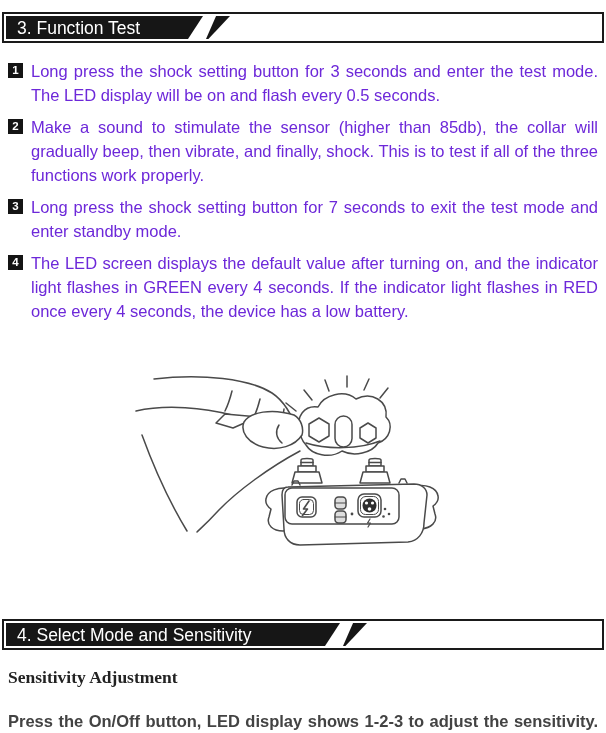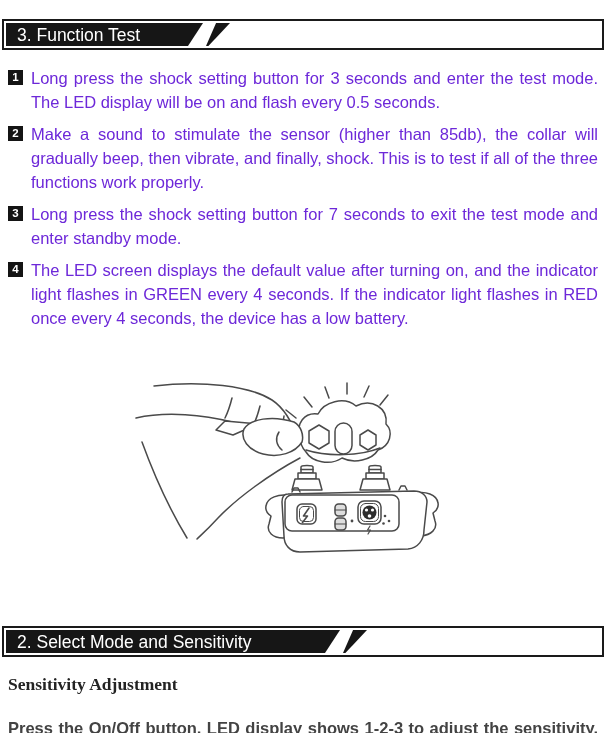--- a/index.html
+++ b/index.html
@@ -15,21 +15,21 @@
   }
 
   
   .banner-box {
     position: relative;
     margin: 0 2px;
     height: 31px;
     border: 2px solid #1a1a1a;
     background: #ffffff;
   }
-  .banner-box.first { margin-top: 19px; }
+  .banner-box.first { margin-top: 12px; }
   .banner-ribbon {
     position: absolute;
     left: 2px; top: 2px; bottom: 2px;
     background: #161616;
     color: #ffffff;
     font-size: 17.5px;
     line-height: 23px;
     padding: 1px 0 0 11px;
     clip-path: polygon(0 0, 100% 0, calc(100% - 15px) 100%, 0 100%);
   }
@@ -203,21 +203,21 @@
           <circle cx="253" cy="136" r="1.3"></circle>
           <circle cx="257" cy="141" r="1.3"></circle>
           <circle cx="251.5" cy="143.5" r="1.3"></circle>
         </g>
       </g>
     </svg>
   </div>
 
   <div class="banner-box second">
     <div class="banner-ribbon w2">
-      <span>2. Select Mode and Sensitivity</span>
+      <span>4. Select Mode and Sensitivity</span>
     </div>
     <div class="banner-tri t2"></div>
   </div>
 
   <div class="subheading">Sensitivity Adjustment</div>
   <div class="bodypara">Press the On/Off button, LED display shows 1-2-3 to adjust the sensitivity. The highest level is 3.</div>
 
 </div>
 
 </body></html>

